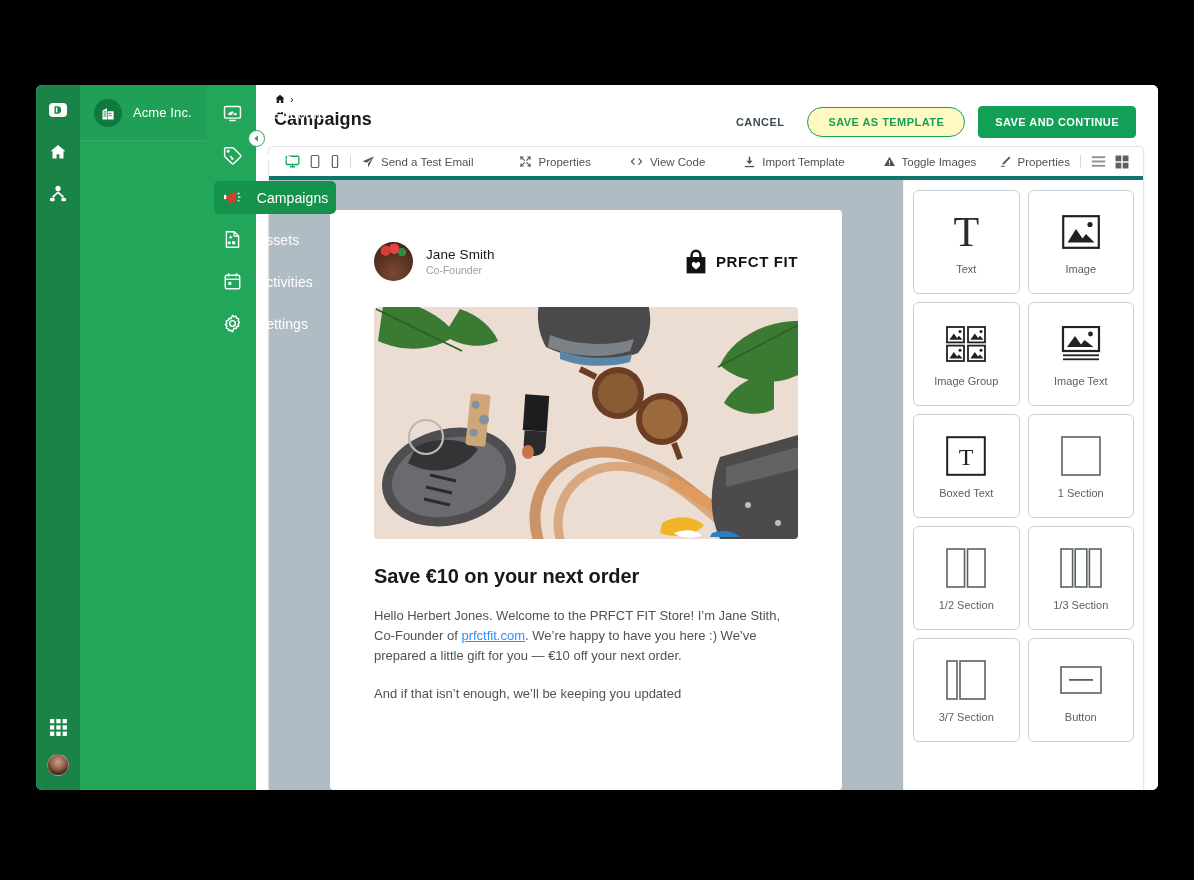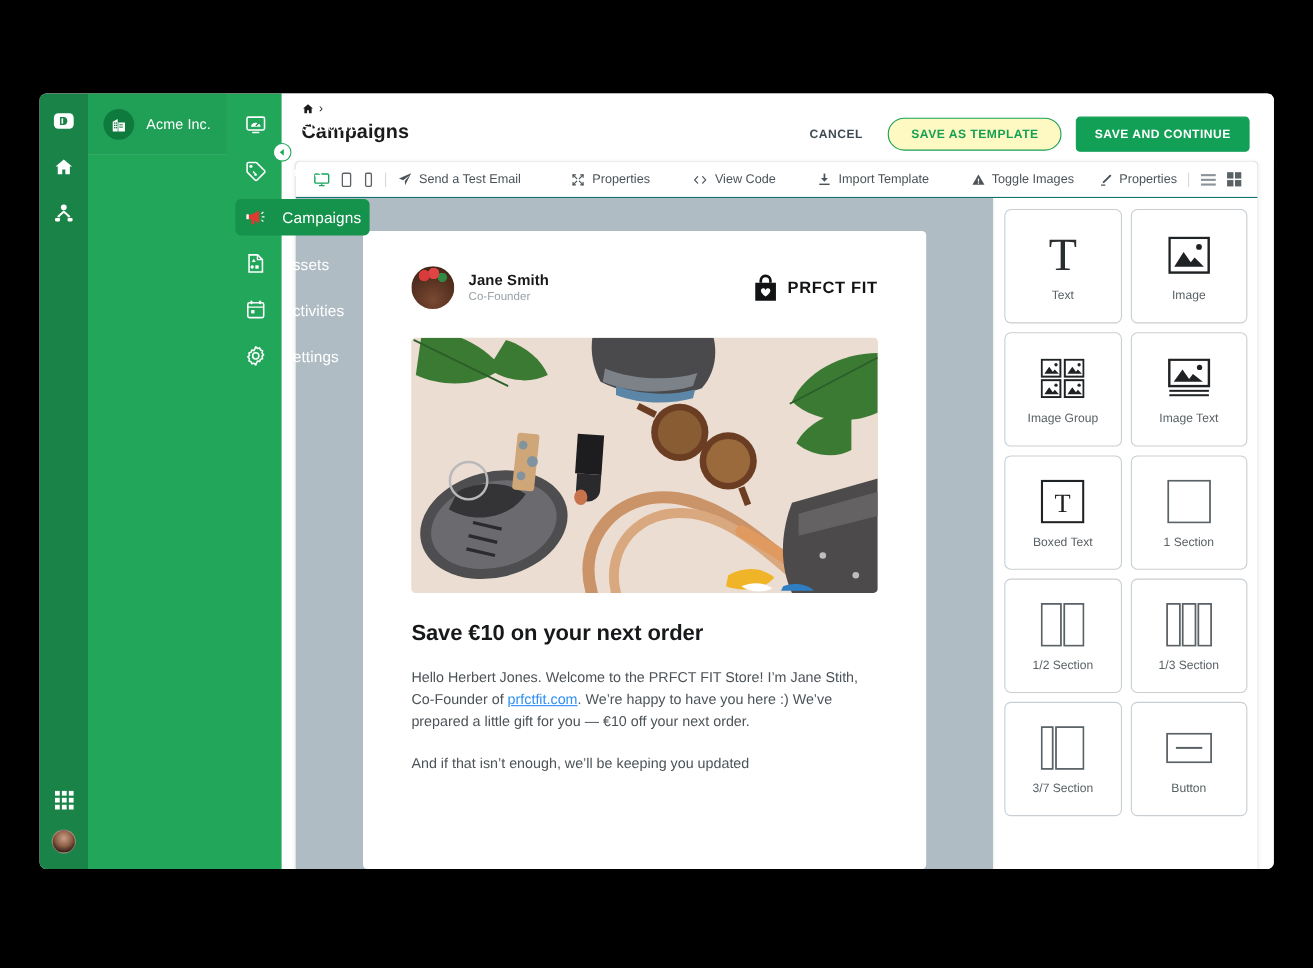--- a/index.html
+++ b/index.html
@@ -134,21 +134,21 @@
     border-radius: 5px 5px 0 0;
     border-bottom: none;
     display: flex; flex-direction: column; min-height: 0;
     box-shadow: 0 1px 3px rgba(0,0,0,.07);
   }
 
   #editor-toolbar {
     height: 33px; flex: 0 0 33px;
     display: flex; align-items: center;
     padding: 0 14px 0 16px;
-    border-bottom: 1px solid #0f766e;
+    border-bottom: 4px solid #0f766e;
     font-size: 11.5px; color: #4b5358;
     white-space: nowrap;
   }
   .tb-item {
     display: flex; align-items: center; gap: 6px;
     cursor: pointer; color: #4b5358;
   }
   .tb-sep { width: 1px; height: 13px; background: #d6dadd; margin: 0 10px; }
   .tb-gap-sm { width: 9px; }
   .tb-gap-md { width: 38px; }
@@ -178,21 +178,21 @@
   #sender-avatar {
     width: 39px; height: 39px; border-radius: 50%;
     background:
       radial-gradient(circle at 30% 22%, #d93b3b 0%, #d93b3b 12%, transparent 13%),
       radial-gradient(circle at 52% 17%, #e04444 0%, #e04444 13%, transparent 14%),
       radial-gradient(circle at 72% 26%, #2e8b41 0%, #2e8b41 10%, transparent 11%),
       radial-gradient(circle at 50% 78%, #7a4a32 0%, #5b3423 45%, #3a2015 100%),
       #f3cf8e;
     flex: 0 0 39px;
   }
-  #sender-name { font-size: 13.5px; font-weight: bold; color: #16181a; letter-spacing: .1px; }
+  #sender-name { font-size: 13.5px; font-weight: normal; color: #16181a; letter-spacing: .1px; }
   #sender-role { font-size: 10.5px; color: #9aa1a6; margin-top: 2px; }
   #brand { display: flex; align-items: center; gap: 8px; }
   #brand-name { font-size: 15px; font-weight: bold; color: #111315; letter-spacing: .6px; }
 
   #hero-image {
     margin-top: 26px; height: 232px; border-radius: 4px;
     overflow: hidden; position: relative;
     background: #e9d9cd;
   }
   #email-heading {

